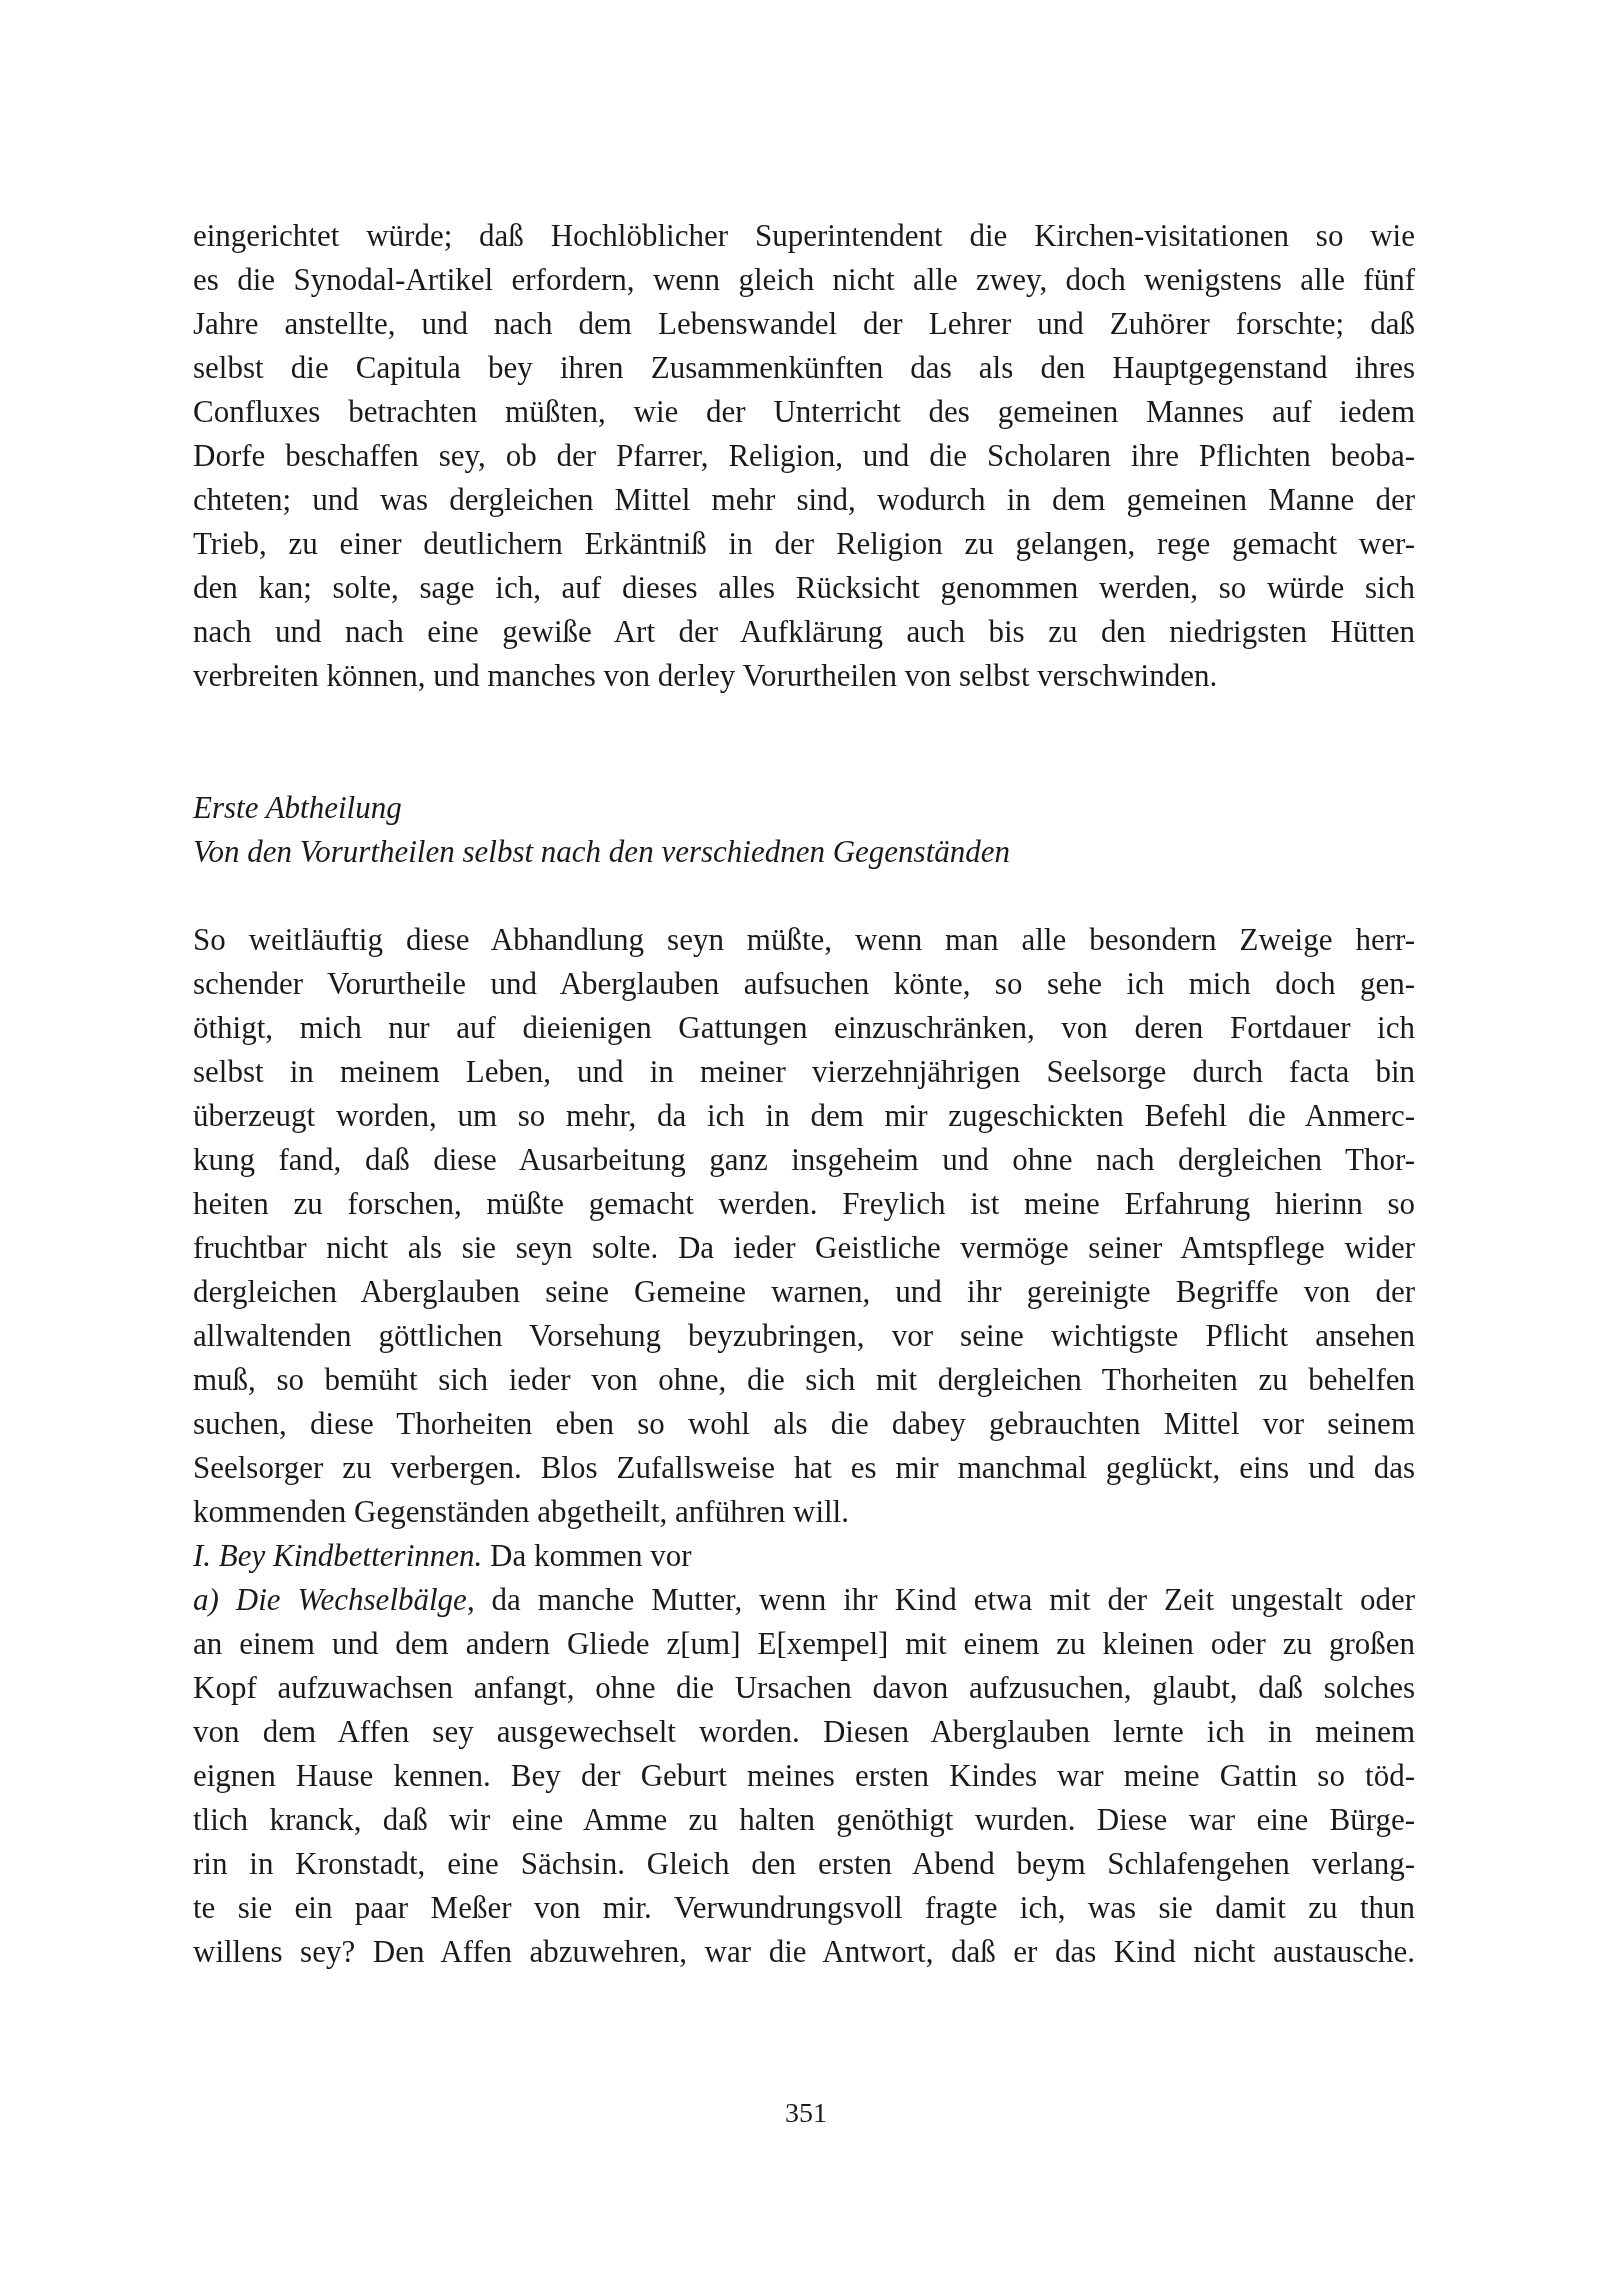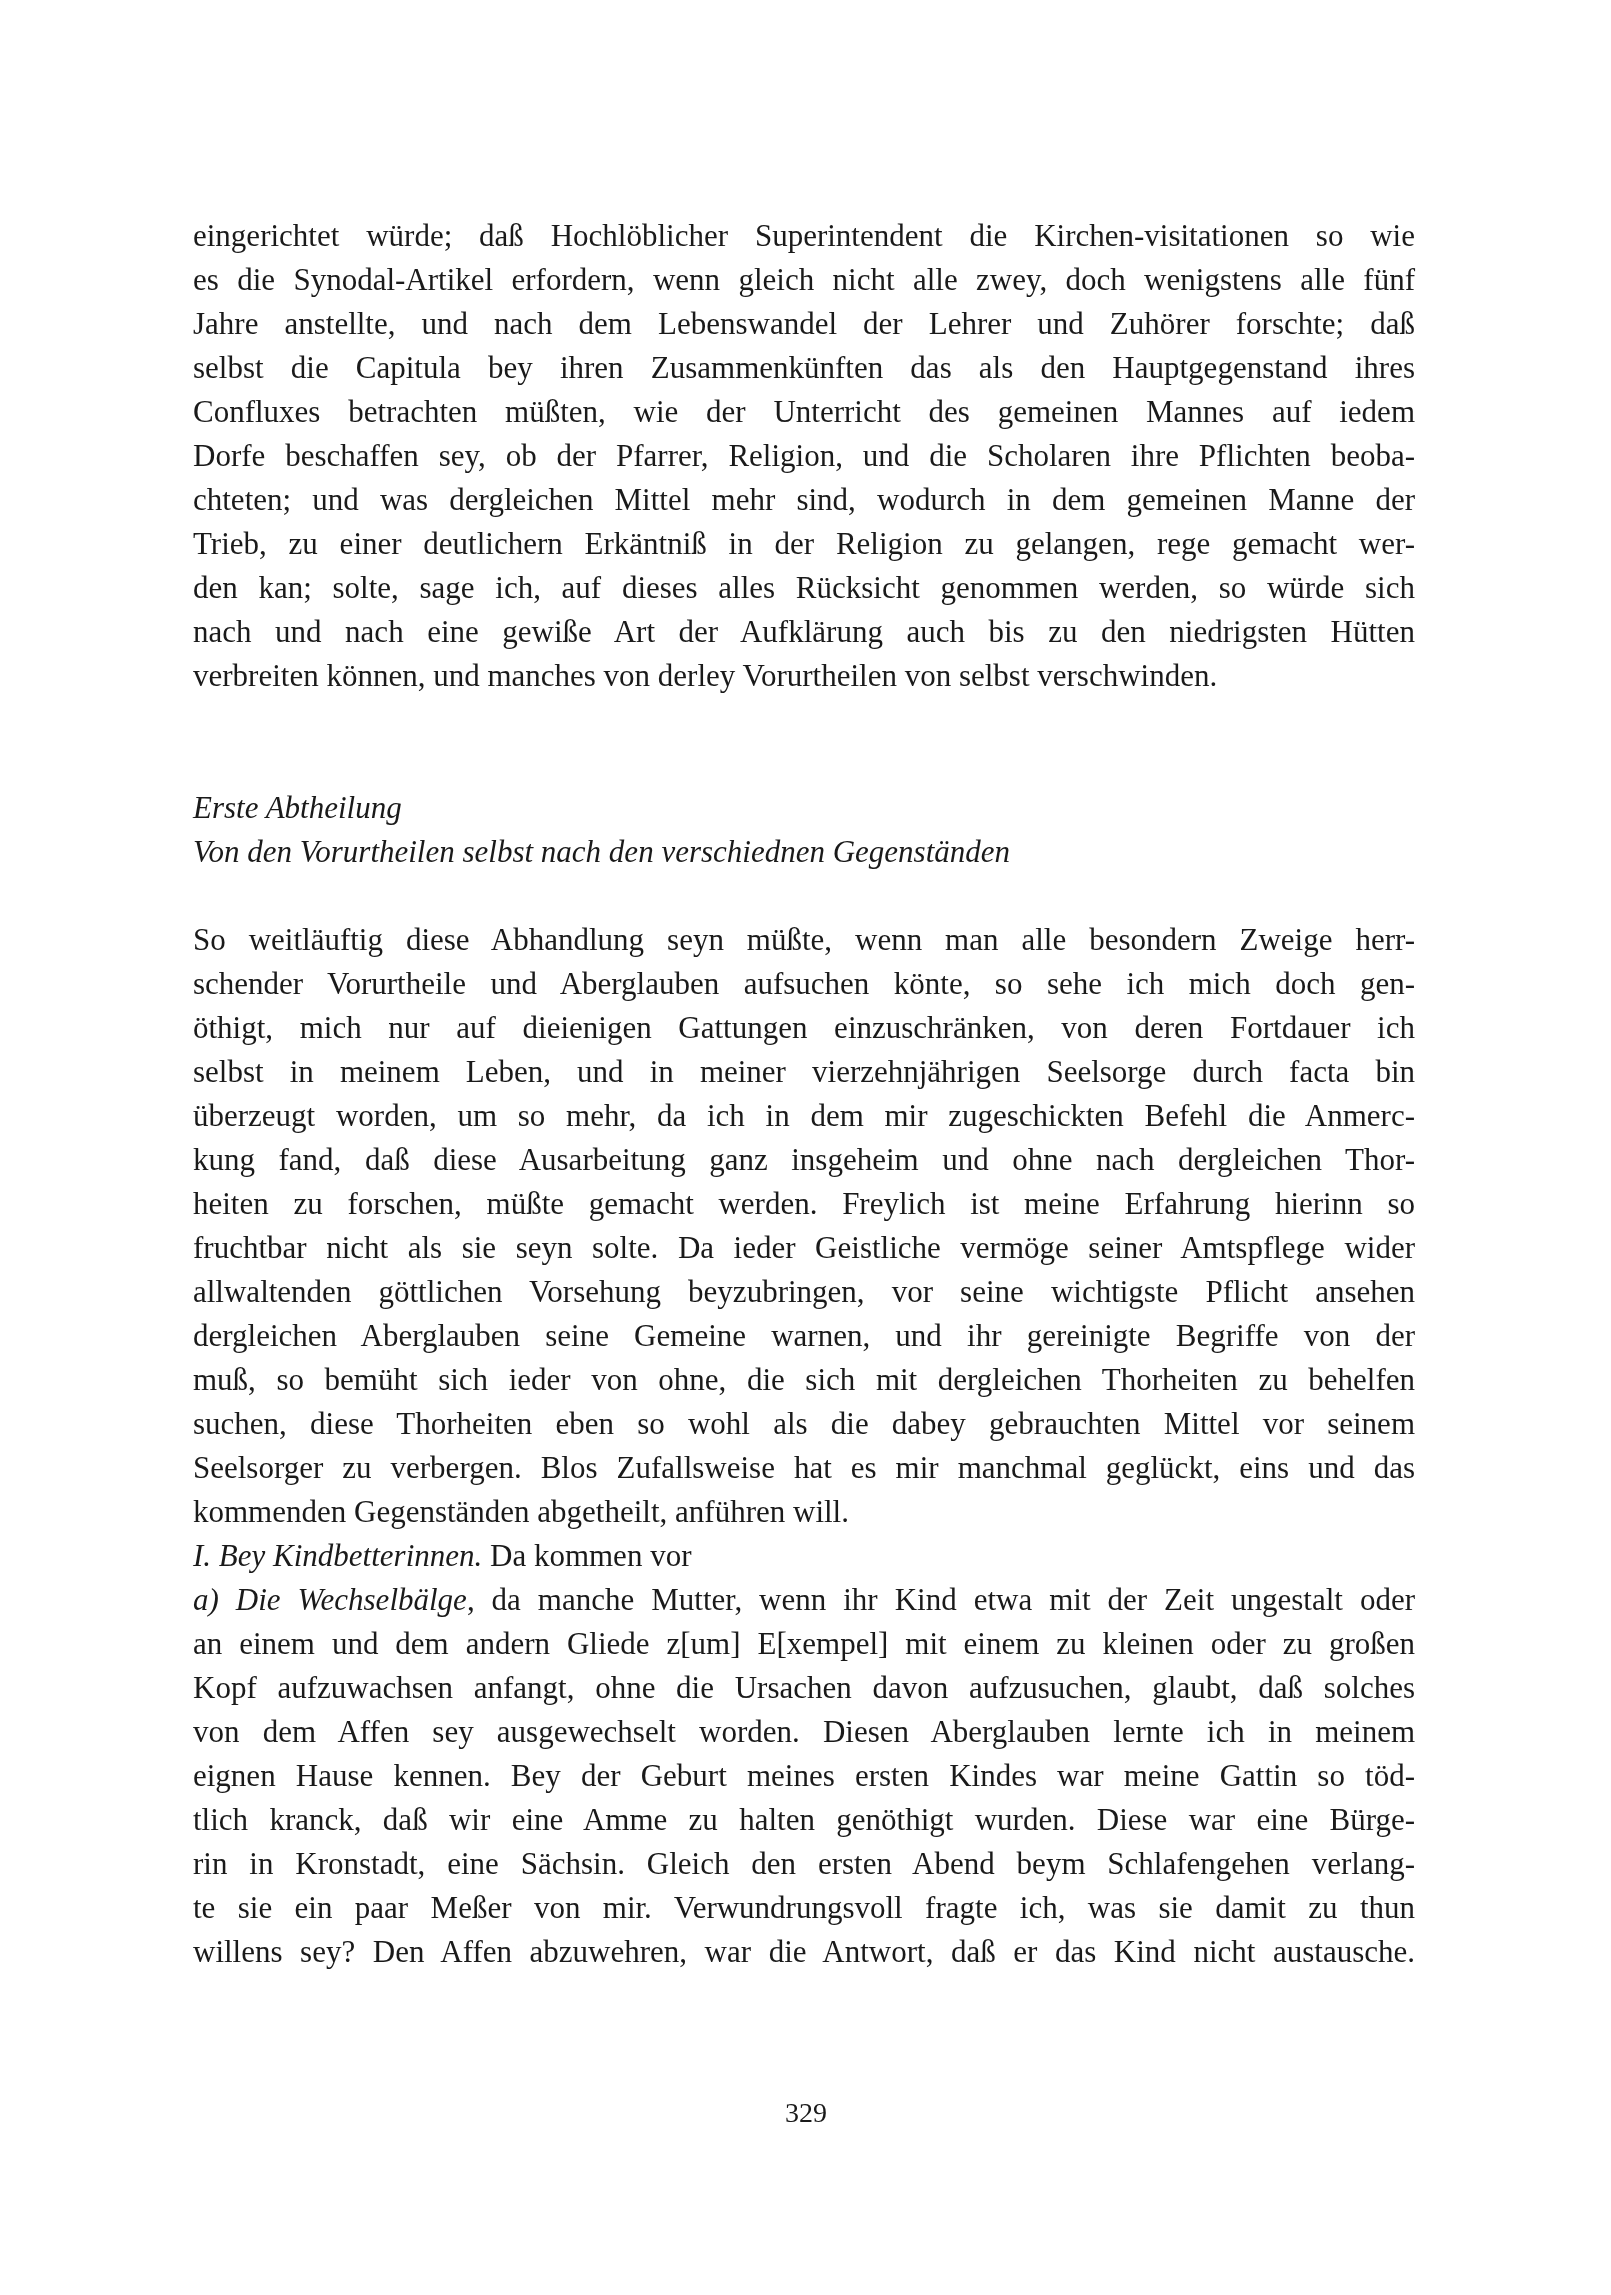--- a/index.html
+++ b/index.html
@@ -84,22 +84,22 @@
 
   <div class="paragraph">
     <span class="line">So weitläuftig diese Abhandlung seyn müßte, wenn man alle besondern Zweige herr-</span>
     <span class="line">schender Vorurtheile und Aberglauben aufsuchen könte, so sehe ich mich doch gen-</span>
     <span class="line">öthigt, mich nur auf dieienigen Gattungen einzuschränken, von deren Fortdauer ich</span>
     <span class="line">selbst in meinem Leben, und in meiner vierzehnjährigen Seelsorge durch facta bin</span>
     <span class="line">überzeugt worden, um so mehr, da ich in dem mir zugeschickten Befehl die Anmerc-</span>
     <span class="line">kung fand, daß diese Ausarbeitung ganz insgeheim und ohne nach dergleichen Thor-</span>
     <span class="line">heiten zu forschen, müßte gemacht werden. Freylich ist meine Erfahrung hierinn so</span>
     <span class="line">fruchtbar nicht als sie seyn solte. Da ieder Geistliche vermöge seiner Amtspflege wider</span>
+    <span class="line">dergleichen Aberglauben seine Gemeine warnen, und ihr gereinigte Begriffe von der</span>
     <span class="line">allwaltenden göttlichen Vorsehung beyzubringen, vor seine wichtigste Pflicht ansehen</span>
-    <span class="line">dergleichen Aberglauben seine Gemeine warnen, und ihr gereinigte Begriffe von der</span>
     <span class="line">muß, so bemüht sich ieder von ohne, die sich mit dergleichen Thorheiten zu behelfen</span>
     <span class="line">suchen, diese Thorheiten eben so wohl als die dabey gebrauchten Mittel vor seinem</span>
     <span class="line">Seelsorger zu verbergen. Blos Zufallsweise hat es mir manchmal geglückt, eins und das</span>
     <span class="line last">kommenden Gegenständen abgetheilt, anführen will.</span>
   </div>
 
   <div class="subsection">
     <span class="line last"><em>I. Bey Kindbetterinnen.</em><span> Da kommen vor</span></span>
   </div>
 
@@ -110,14 +110,14 @@
     <span class="line">von dem Affen sey ausgewechselt worden. Diesen Aberglauben lernte ich in meinem</span>
     <span class="line">eignen Hause kennen. Bey der Geburt meines ersten Kindes war meine Gattin so töd-</span>
     <span class="line">tlich kranck, daß wir eine Amme zu halten genöthigt wurden. Diese war eine Bürge-</span>
     <span class="line">rin in Kronstadt, eine Sächsin. Gleich den ersten Abend beym Schlafengehen verlang-</span>
     <span class="line">te sie ein paar Meßer von mir. Verwundrungsvoll fragte ich, was sie damit zu thun</span>
     <span class="line">willens sey? Den Affen abzuwehren, war die Antwort, daß er das Kind nicht austausche.</span>
   </div>
 
 </div>
 
-<div class="page-number">329</div>
+<div class="page-number">351</div>
 
 
 </body></html>

